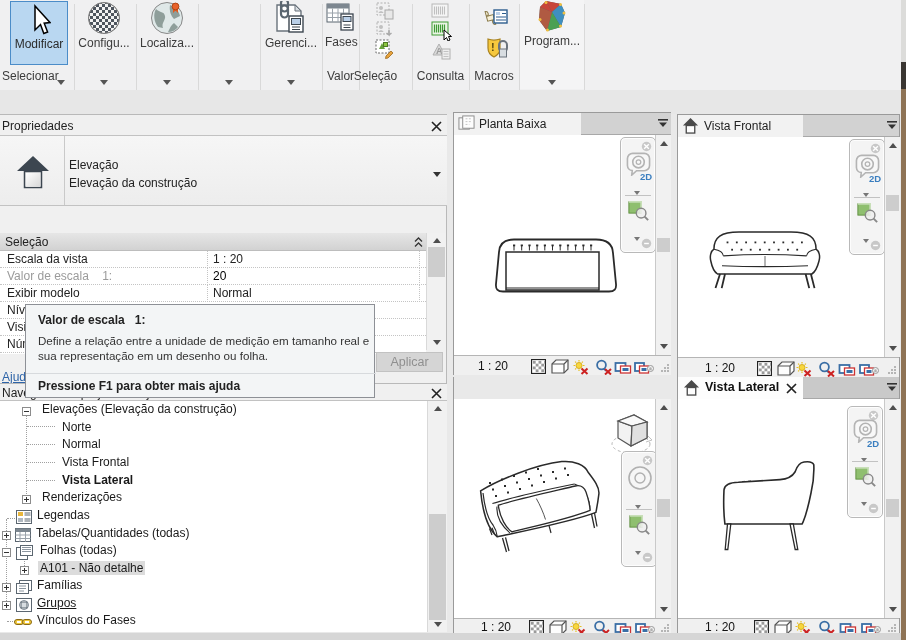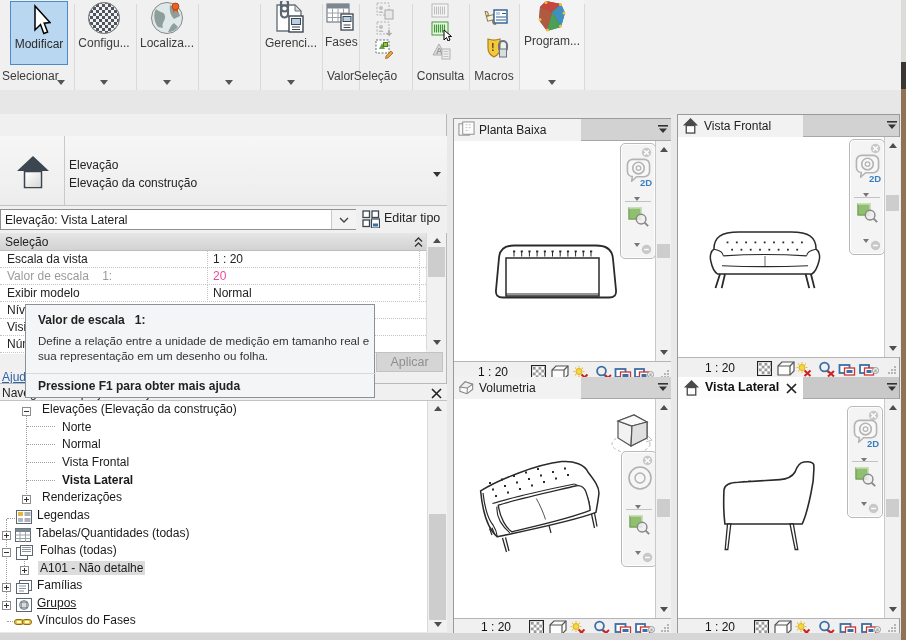--- a/index.html
+++ b/index.html
@@ -276,76 +276,64 @@
     </svg>
     <div class="biglabel" style="top:34px">Program...</div>
     <div style="position:absolute;top:74px;width:100%;text-align:center;"><span class="caret"></span></div>
   </div>
 </div>
 
 <div class="abs" style="left:0;top:90px;width:901px;height:24px;background:#e7e7e7;"></div>
 
 <div class="abs" id="props" style="left:0;top:114px;width:447px;height:269px;background:#f0f0f0;border-right:1px solid #b9b9b9;">
 
+  <div class="abs panelhdr" style="left:0;top:0;width:447px;height:22px;">
+    <div class="abs" style="left:2px;top:4px;">Propriedades</div>
+    <svg width="11" height="11" style="position:absolute;left:431px;top:6px" viewBox="0 0 11 11">
+        <path d="M1 1 L10 10 M10 1 L1 10" stroke="#222" stroke-width="1.6"></path>
+      </svg>
+  </div>
 
   <div class="abs" style="left:0;top:22px;width:447px;height:70px;background:linear-gradient(#f6f6f6,#ededed);border-bottom:1px solid #c2c2c2;">
     <div class="abs" style="left:0;top:0;width:65px;height:69px;border-right:1px solid #c9c9c9;"></div>
     <svg width="32" height="33" style="position:absolute;left:17px;top:20px" viewBox="0 0 32 33">
       <path d="M16 0 L32 15 L25 15 L25 16 L7 16 L7 15 L0 15 Z" fill="#3c4650"></path>
       <rect x="7.5" y="15.5" width="17" height="16" fill="none" stroke="#3c4650" stroke-width="1.5"></rect>
       <rect x="9" y="17" width="14" height="13.5" fill="#f4f4f4"></rect>
       <rect x="9" y="17" width="14" height="13.5" fill="url(#gradhouse)"></rect>
       <defs>
           <linearGradient id="gradhouse" x1="0" y1="0" x2="1" y2="1">
             <stop offset="0" stop-color="#ffffff"></stop>
             <stop offset="1" stop-color="#d8d8d8"></stop>
           </linearGradient>
         </defs>
     </svg>
     <div class="abs" style="left:69px;top:22px;color:#222;">Elevação</div>
     <div class="abs" style="left:69px;top:40px;color:#222;">Elevação da construção</div>
     <div class="abs" style="left:433px;top:30px;"><span class="caret" style="border-top-color:#333"></span></div>
   </div>
 
-  <div class="abs" style="left:0;top:92px;width:447px;height:27px;background:#f0f0f0;">
-    <div class="abs" style="left:0;top:3px;width:356px;height:21px;background:#fff;border:1px solid #919191;">
-      <div class="abs" style="left:4px;top:3px;color:#222;">Elevação: Vista Lateral</div>
-      <div class="abs" style="left:330px;top:0px;width:25px;height:19px;background:#f3f3f3;border-left:1px solid #c9c9c9;">
-        <svg width="10" height="6" style="position:absolute;left:7px;top:7px" viewBox="0 0 10 6">
-            <path d="M1 1 L5 5 L9 1" stroke="#444" stroke-width="1.4" fill="none"></path>
-          </svg>
-      </div>
-    </div>
-    <svg width="18" height="18" style="position:absolute;left:362px;top:4px" viewBox="0 0 18 18">
-      <rect x="1" y="1" width="6.5" height="6.5" fill="#fff" stroke="#3c4650" stroke-width="1.3"></rect>
-      <rect x="1" y="10" width="6.5" height="6.5" fill="#fff" stroke="#3c4650" stroke-width="1.3"></rect>
-      <rect x="10" y="1" width="6.5" height="6.5" fill="#fff" stroke="#3c4650" stroke-width="1.3"></rect>
-      <rect x="9.5" y="9" width="8" height="9" fill="#fff" stroke="#3c4650" stroke-width="1.2"></rect>
-      <rect x="11" y="13.5" width="5" height="3" fill="#3a6ea5"></rect>
-    </svg>
-    <div class="abs" style="left:384px;top:5px;color:#222;font-size:12.5px;">Editar tipo</div>
-  </div>
 
   <div class="abs" style="left:0;top:119px;width:426px;height:121px;background:#fff;">
 
     <div class="abs" style="left:0;top:0;width:426px;height:18px;background:linear-gradient(#e6e6e6,#d2d2d2);border-bottom:1px solid #bdbdbd;color:#222;">
       <div class="abs" style="left:5px;top:2px;">Seleção</div>
       <svg width="9" height="11" style="position:absolute;left:414px;top:4px" viewBox="0 0 9 11">
           <path d="M1 4.5 L4.5 1 L8 4.5 M1 9.5 L4.5 6 L8 9.5" stroke="#333" stroke-width="1.3" fill="none"></path>
         </svg>
     </div>
     <div class="abs" style="left:0;top:18px;width:426px;height:17px;border-bottom:1px dotted #c4c4c4;">
       <div class="abs" style="left:7px;top:1px;color:#222;">Escala da vista</div>
       <div class="abs" style="left:213px;top:1px;color:#222;">1 : 20</div>
       <div class="abs" style="left:207px;top:0;width:1px;height:17px;border-left:1px dotted #c4c4c4;"></div>
       <div class="abs" style="left:419px;top:0;width:1px;height:17px;border-left:1px dotted #c4c4c4;"></div>
     </div>
     <div class="abs" style="left:0;top:35px;width:426px;height:17px;border-bottom:1px dotted #c4c4c4;">
       <div class="abs" style="left:7px;top:1px;color:#9b9b9b;">Valor de escala&nbsp;&nbsp;&nbsp;&nbsp;1:</div>
-      <div class="abs" style="left:213px;top:1px;color:#ec4899;">20</div>
+      <div class="abs" style="left:213px;top:1px;color:#000000;">20</div>
       <div class="abs" style="left:207px;top:0;width:1px;height:17px;border-left:1px dotted #c4c4c4;"></div>
       <div class="abs" style="left:419px;top:0;width:1px;height:17px;border-left:1px dotted #c4c4c4;"></div>
     </div>
     <div class="abs" style="left:0;top:52px;width:426px;height:17px;border-bottom:1px dotted #c4c4c4;">
       <div class="abs" style="left:7px;top:1px;color:#222;">Exibir modelo</div>
       <div class="abs" style="left:213px;top:1px;color:#222;">Normal</div>
       <div class="abs" style="left:207px;top:0;width:1px;height:17px;border-left:1px dotted #c4c4c4;"></div>
       <div class="abs" style="left:419px;top:0;width:1px;height:17px;border-left:1px dotted #c4c4c4;"></div>
     </div>
     <div class="abs" style="left:0;top:69px;width:426px;height:17px;border-bottom:1px dotted #c4c4c4;">
@@ -464,21 +452,21 @@
     </svg>
   </div>
 
   <div class="abs sb" style="left:427px;top:18px;width:20px;height:231px;border-left:1px solid #d9d9d9;">
     <div class="sb-arrow" style="top:1px;"><span class="tri-up"></span></div>
     <div class="sb-thumb" style="top:113px;height:106px;"></div>
     <div class="sb-arrow" style="top:217px;"><span class="tri-down"></span></div>
   </div>
 </div>
 
-<div class="abs" id="vp1" style="left:453px;top:118px;width:218px;height:263px;border:1px solid #9a9a9a;border-width:1px 0 1px 1px;text-decoration:underline;">
+<div class="abs" id="vp1" style="left:453px;top:112px;width:218px;height:263px;border:1px solid #9a9a9a;border-width:1px 0 1px 1px;text-decoration:underline;">
   <div class="vptitle">
     <div class="vptab" style="width:127px;">
       <svg width="17" height="17" style="position:absolute;left:4px;top:2px">
           <use href="#ic-planview"></use>
         </svg>
       <div style="position:absolute;left:25px;top:4px;color:#222;">Planta Baixa</div>
     </div>
     <svg class="vpflyout" style="left:203px;" width="12" height="9" viewBox="0 0 12 9">
         <path d="M1 0.8 H11" stroke="#333" stroke-width="1.6"></path>
         <path d="M2 3.5 L6 8 L10 3.5 Z" fill="#333"></path>
@@ -647,32 +635,20 @@
     <svg width="20" height="16" class="abs" style="left:181px;top:3px">
         <use href="#ic-crop2"></use>
       </svg>
     <svg width="10" height="10" class="abs" style="left:209px;top:7px">
         <use href="#ic-grip"></use>
       </svg>
   </div>
 </div>
 
 <div class="abs" id="vp3" style="left:453px;top:377px;width:218px;height:257px;border:1px solid #9a9a9a;border-width:0 0 0 1px;">
-  <div class="vptitle">
-    <div class="vptab" style="width:127px;">
-      <svg width="17" height="17" style="position:absolute;left:4px;top:2px">
-          <use href="#ic-3dview"></use>
-        </svg>
-      <div style="position:absolute;left:25px;top:4px;color:#222;">Volumetria</div>
-    </div>
-    <svg class="vpflyout" style="left:203px;" width="12" height="9" viewBox="0 0 12 9">
-        <path d="M1 0.8 H11" stroke="#333" stroke-width="1.6"></path>
-        <path d="M2 3.5 L6 8 L10 3.5 Z" fill="#333"></path>
-      </svg>
-  </div>
   <div class="abs" style="left:0;top:22px;width:201px;height:219px;background:#fff;">
 
     <svg width="128" height="104" style="position:absolute;left:20px;top:55px" viewBox="0 0 128 104">
       <path d="M6.6 36.9 C 24 26, 62 10.5, 87.7 7.6 C 100 6.5, 111 11, 114.1 18.3 C 120 26, 125.5 33, 124.9 39.8 C 124 47, 123 53, 121.9 58.4 C 100 67, 55 76, 23.3 82.8 C 15 76, 9 62, 6.6 36.9 Z" fill="#fff" stroke="#2a2a2a" stroke-width="1.5"></path>
       <path d="M9 39 C 10.5 52, 14 65, 19 71 C 21 74, 22.8 78.5, 23.1 82" fill="none" stroke="#2a2a2a" stroke-width="1.2"></path>
       <path d="M18.4 49.6 C 35 44, 80 34, 100.4 30" fill="none" stroke="#2a2a2a" stroke-width="1.1"></path>
       <path d="M23 52.5 C 22 63, 28 72, 35.9 78.9" fill="none" stroke="#2a2a2a" stroke-width="1.1"></path>
       <path d="M100.4 30 C 110 33, 116 45, 116 56.4" fill="none" stroke="#2a2a2a" stroke-width="1.1"></path>
       <path d="M24.3 51.2 C 40 46, 85 36, 101.4 32 C 106 31, 110 33, 112 38 C 114 44, 116 50, 116 56.4 C 95 65, 55 73.5, 38 77.9 C 32 74, 26 64, 24.3 51.2 Z" fill="#fff" stroke="#2a2a2a" stroke-width="1.3"></path>
       <path d="M62.3 44.5 C 66 51, 69.5 59, 71.5 65.5" fill="none" stroke="#2a2a2a" stroke-width="0.8"></path>

